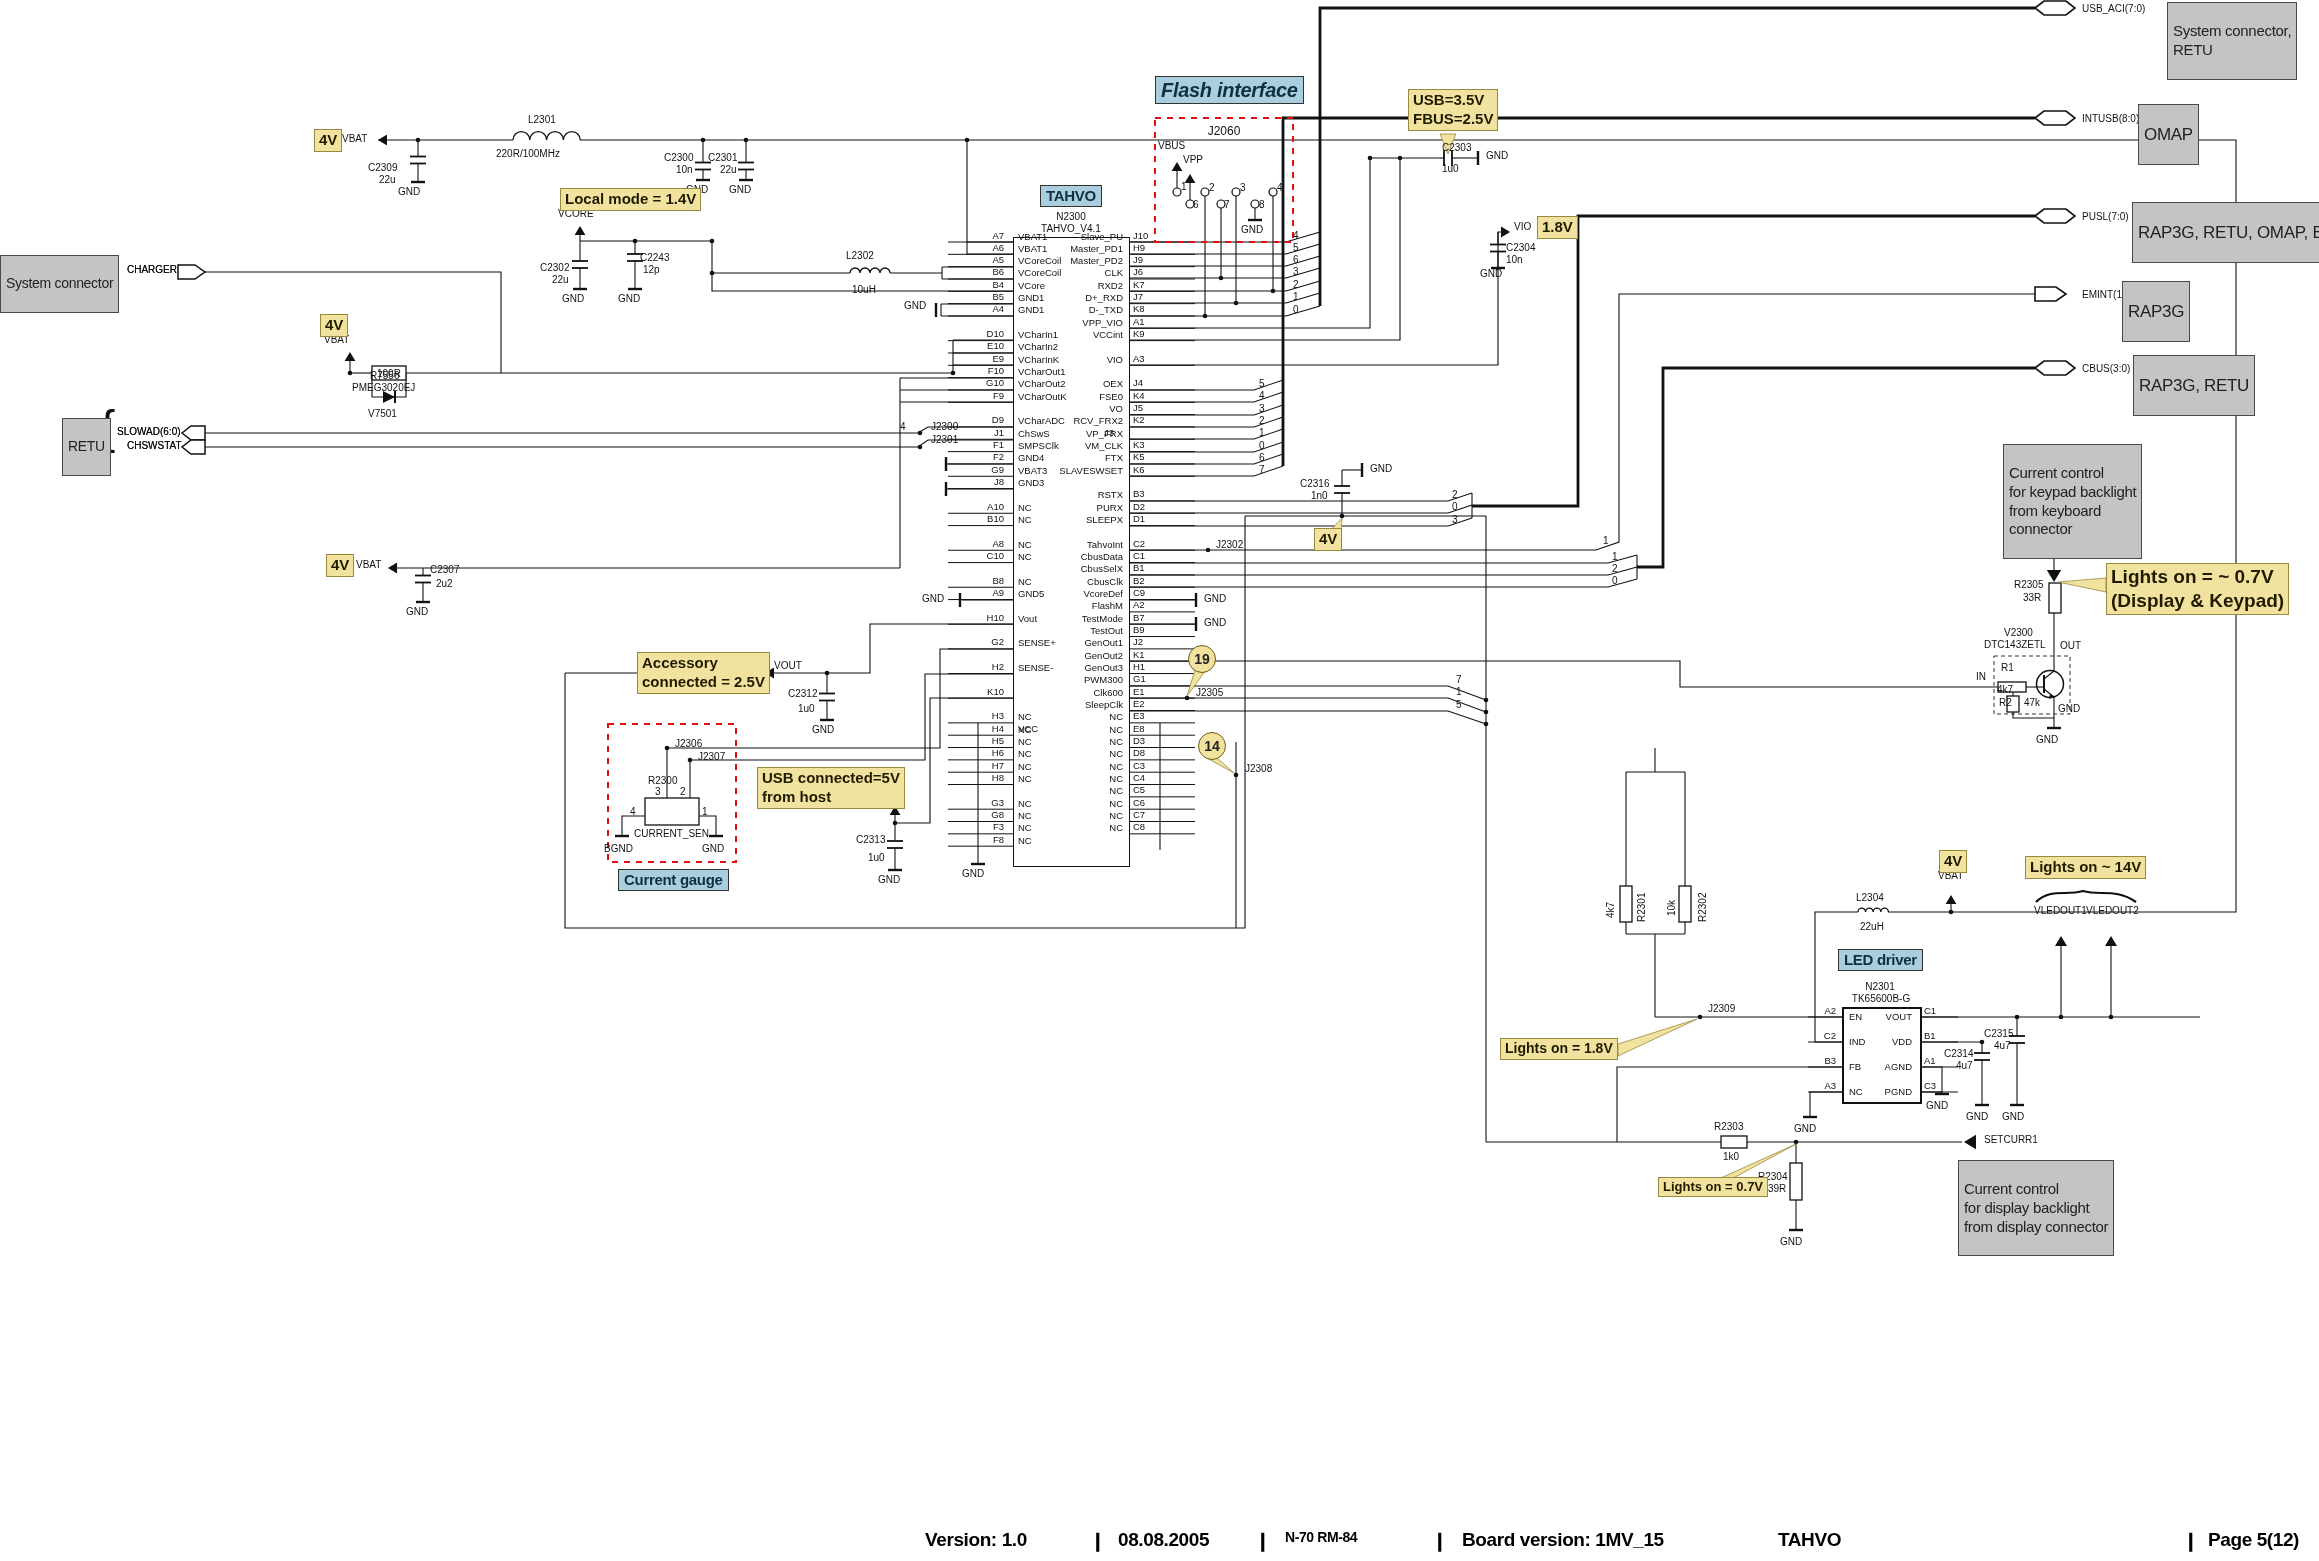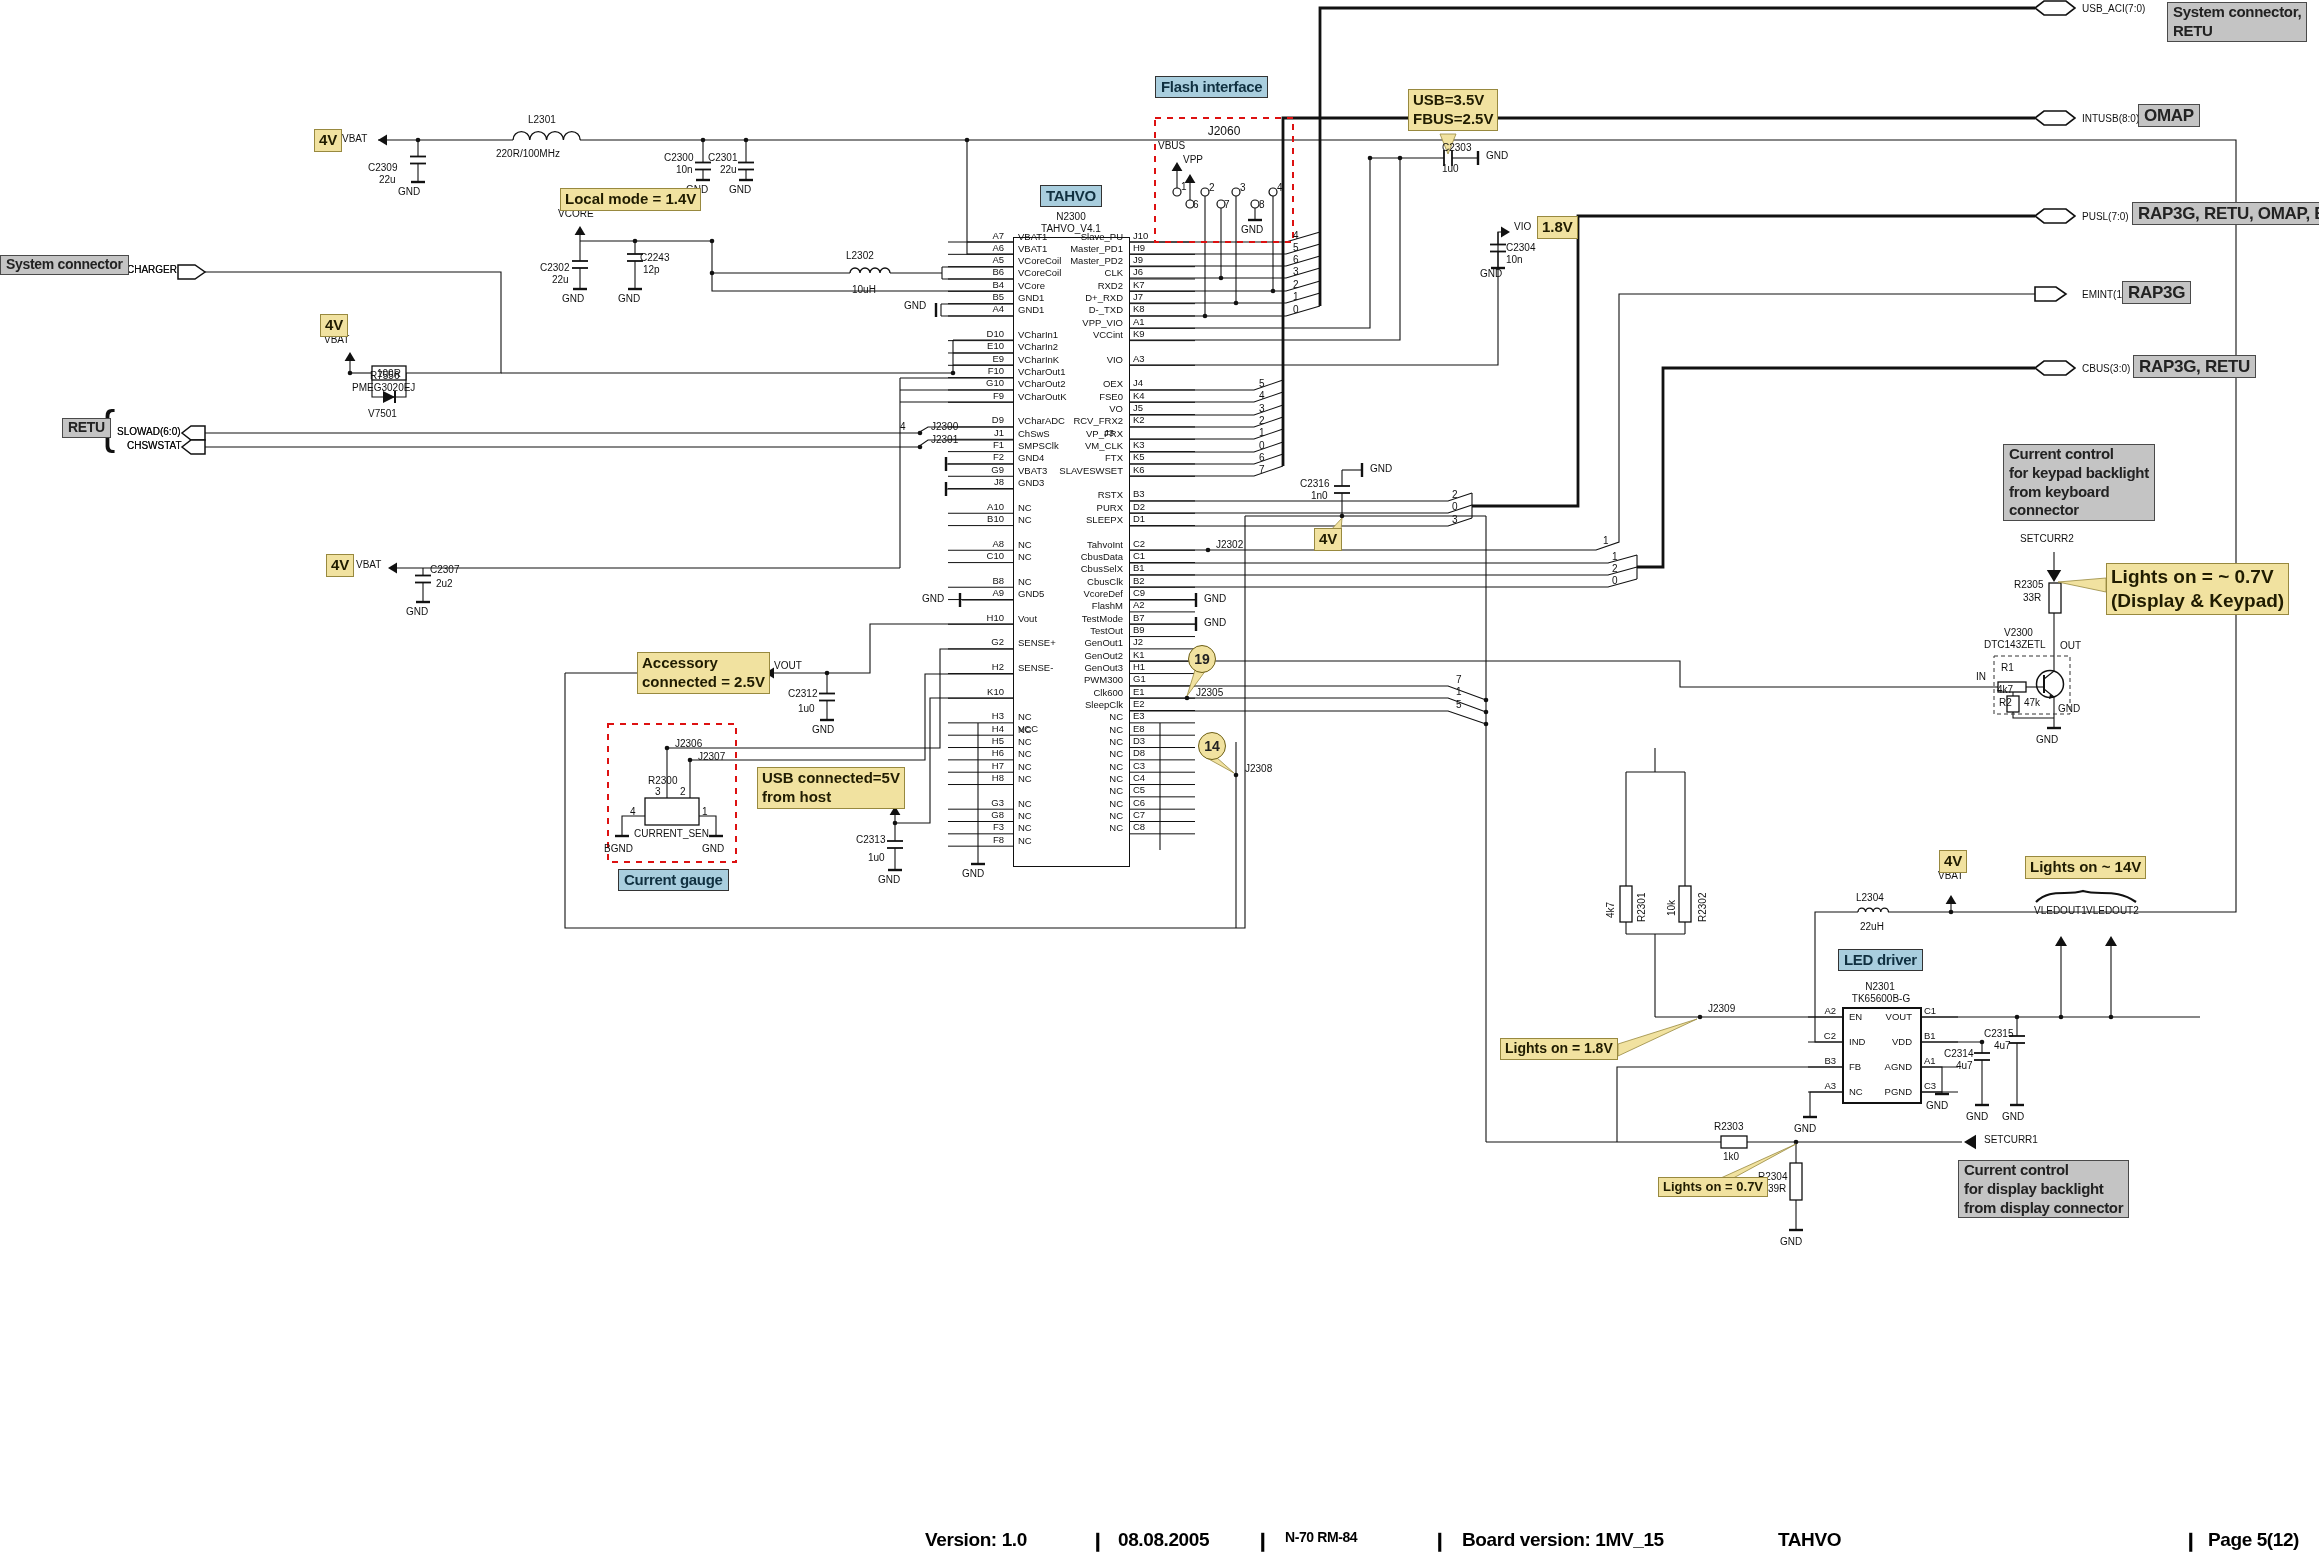--- a/index.html
+++ b/index.html
@@ -4,21 +4,21 @@
 <style>
   html,body{margin:0;padding:0;background:#fff;}
   #page{position:relative;width:2319px;height:1561px;background:#fff;overflow:hidden;
         font-family:"Liberation Sans","DejaVu Sans",sans-serif;color:#111;}
   svg{position:absolute;left:0;top:0;}
   .ann{position:absolute;font-size:10px;line-height:11px;white-space:pre;color:#111;z-index:5;}
   .ann.rot{transform:rotate(-90deg);transform-origin:0 0;}
   .note{position:absolute;background:#f1e2a0;border:1px solid #98893f;color:#201c00;
         font-weight:bold;padding:1px 4px;z-index:6;line-height:1.25;}
   .gray{position:absolute;background:#c4c4c4;border:1.5px solid #4a4a4a;color:#222;
-        font-weight:bold;padding:0 5px;z-index:6;line-height:1.25;letter-spacing:-0.3px;}
+        font-weight:normal;padding:19px 5px;z-index:6;line-height:1.25;letter-spacing:-0.3px;}
   .blue{position:absolute;background:#a9cede;border:1.5px solid #333;color:#103040;
         font-weight:bold;padding:1px 5px;z-index:6;line-height:1.2;letter-spacing:-0.3px;}
   .chipbody{position:absolute;background:#fff;border:1.6px solid #111;z-index:2;}
   .pin{position:absolute;font-size:9.5px;line-height:10px;white-space:pre;z-index:4;}
   .pin.r{text-align:right;}
   .balloon{position:absolute;background:#f1e2a0;border:1.6px solid #6d5f16;border-radius:50%;
         z-index:7;display:flex;align-items:center;justify-content:center;
         font-weight:bold;font-size:14px;color:#222;}
   .footer{position:absolute;font-weight:bold;color:#000;letter-spacing:-0.4px;z-index:6;white-space:pre;}
   .brace{position:absolute;font-weight:100;color:#111;z-index:5;}
@@ -611,21 +611,21 @@
     <div class="gray" style="left: 0px; top: 255px; font-size: 14px; white-space: pre;">System connector</div>
     <div class="gray" style="left: 62px; top: 418px; font-size: 14px; white-space: pre;">RETU</div>
     <div class="gray" style="left: 2003px; top: 444px; font-size: 15px; white-space: pre;">Current control
 for keypad backlight
 from keyboard
 connector</div>
     <div class="gray" style="left: 1958px; top: 1160px; font-size: 15px; white-space: pre;">Current control
 for display backlight
 from display connector</div>
     <div class="blue" style="left: 1040px; top: 185px; font-size: 15px;">TAHVO</div>
-    <div class="blue" style="left: 1155px; top: 76px; font-size: 15px;">Flash interface</div>
+    <div class="blue" style="left: 1155px; top: 76px; font-size: 20px; font-style: italic;">Flash interface</div>
     <div class="blue" style="left: 618px; top: 869px; font-size: 15px;">Current gauge</div>
     <div class="blue" style="left: 1838px; top: 949px; font-size: 15px;">LED driver</div>
     <div class="balloon" style="left: 1188px; top: 645px; width: 26px; height: 26px;">19</div>
     <div class="balloon" style="left: 1198px; top: 732px; width: 26px; height: 26px;">14</div>
     <div class="pin r" style="left: 944px; top: 230.5px; width: 60px;">A7</div>
     <div class="pin" style="left: 1018px; top: 231.5px;">VBAT1</div>
     <div class="pin r" style="left: 944px; top: 242.83px; width: 60px;">A6</div>
     <div class="pin" style="left: 1018px; top: 243.83px;">VBAT1</div>
     <div class="pin r" style="left: 944px; top: 255.16px; width: 60px;">A5</div>
     <div class="pin" style="left: 1018px; top: 256.16px;">VCoreCoil</div>

